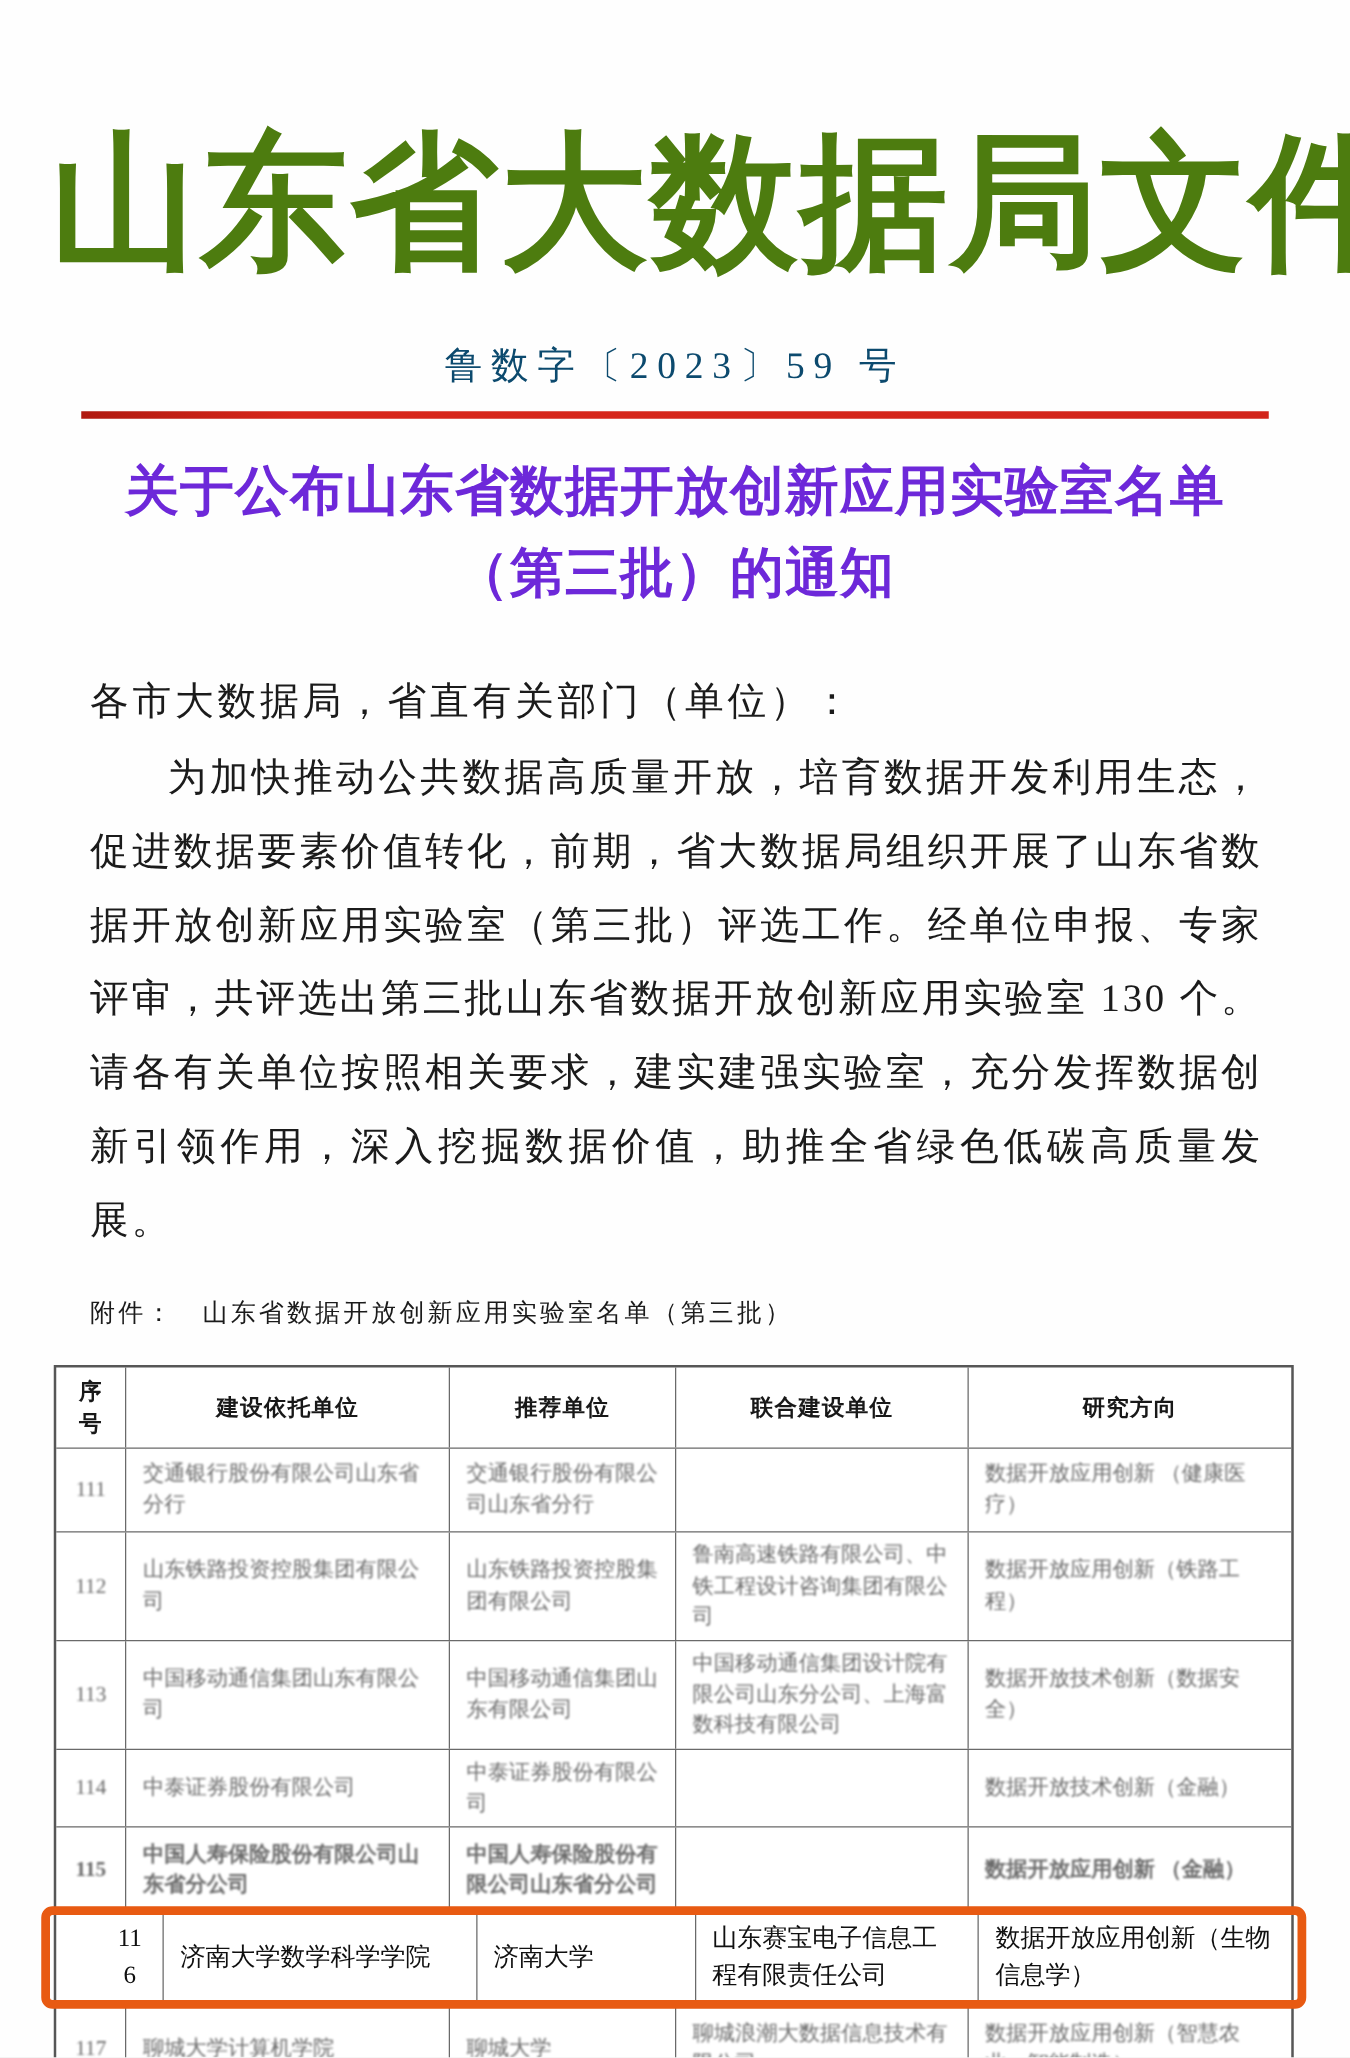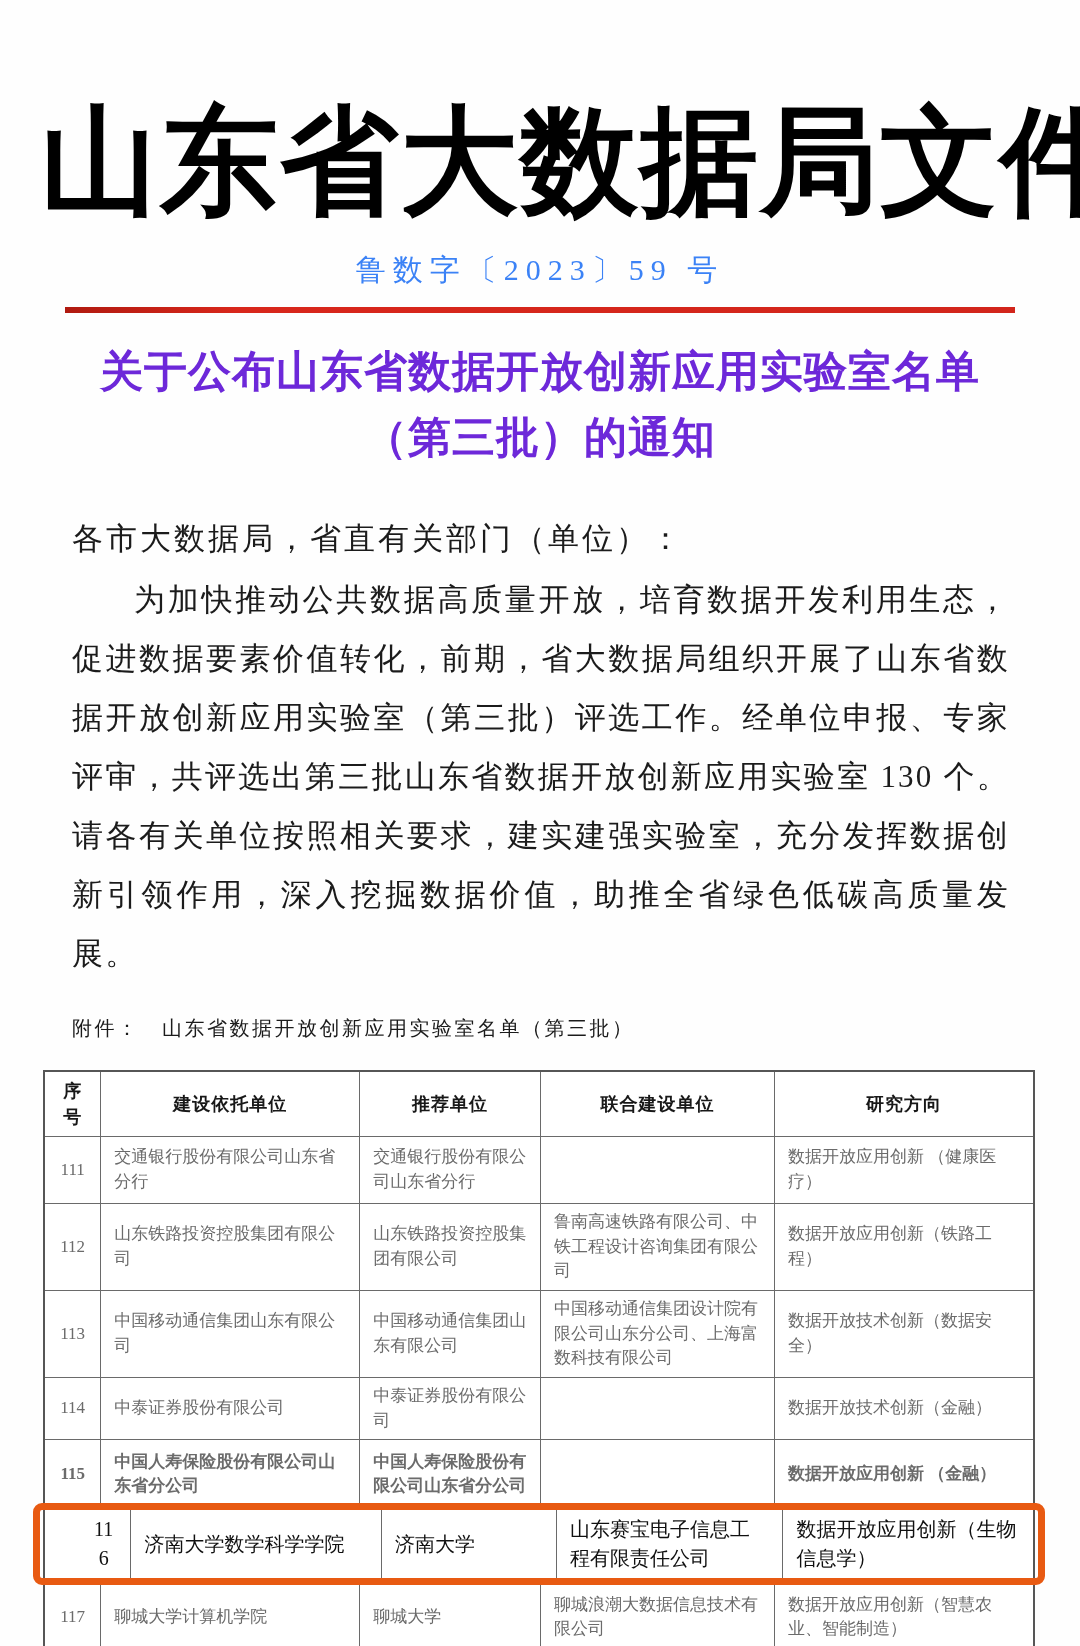--- a/index.html
+++ b/index.html
@@ -12,30 +12,30 @@
     color:#1b1b1b;
     overflow:hidden;
   }
   
   .agency-title {
     margin:92px 40px 0;
     text-align:center;
     font-size:118px;
     font-weight:900;
     line-height:1.2;
-    color:#000000;
+    color:#4d7c0f;
     letter-spacing:2px;
     white-space:nowrap;
   }
   .doc-number {
-    margin-top:16px;
+    margin-top:38px;
     text-align:center;
     font-size:30px;
     letter-spacing:7px;
-    color:#3b82f6;
+    color:#0c4a6e;
   }
   .red-rule {
     width:950px; height:6px;
     margin:16px auto 0;
     background:linear-gradient(90deg,#b01a10,#d8271b 18%,#d2251b);
   }
   
   .notice-title {
     margin:26px 60px 0;
     text-align:center;

